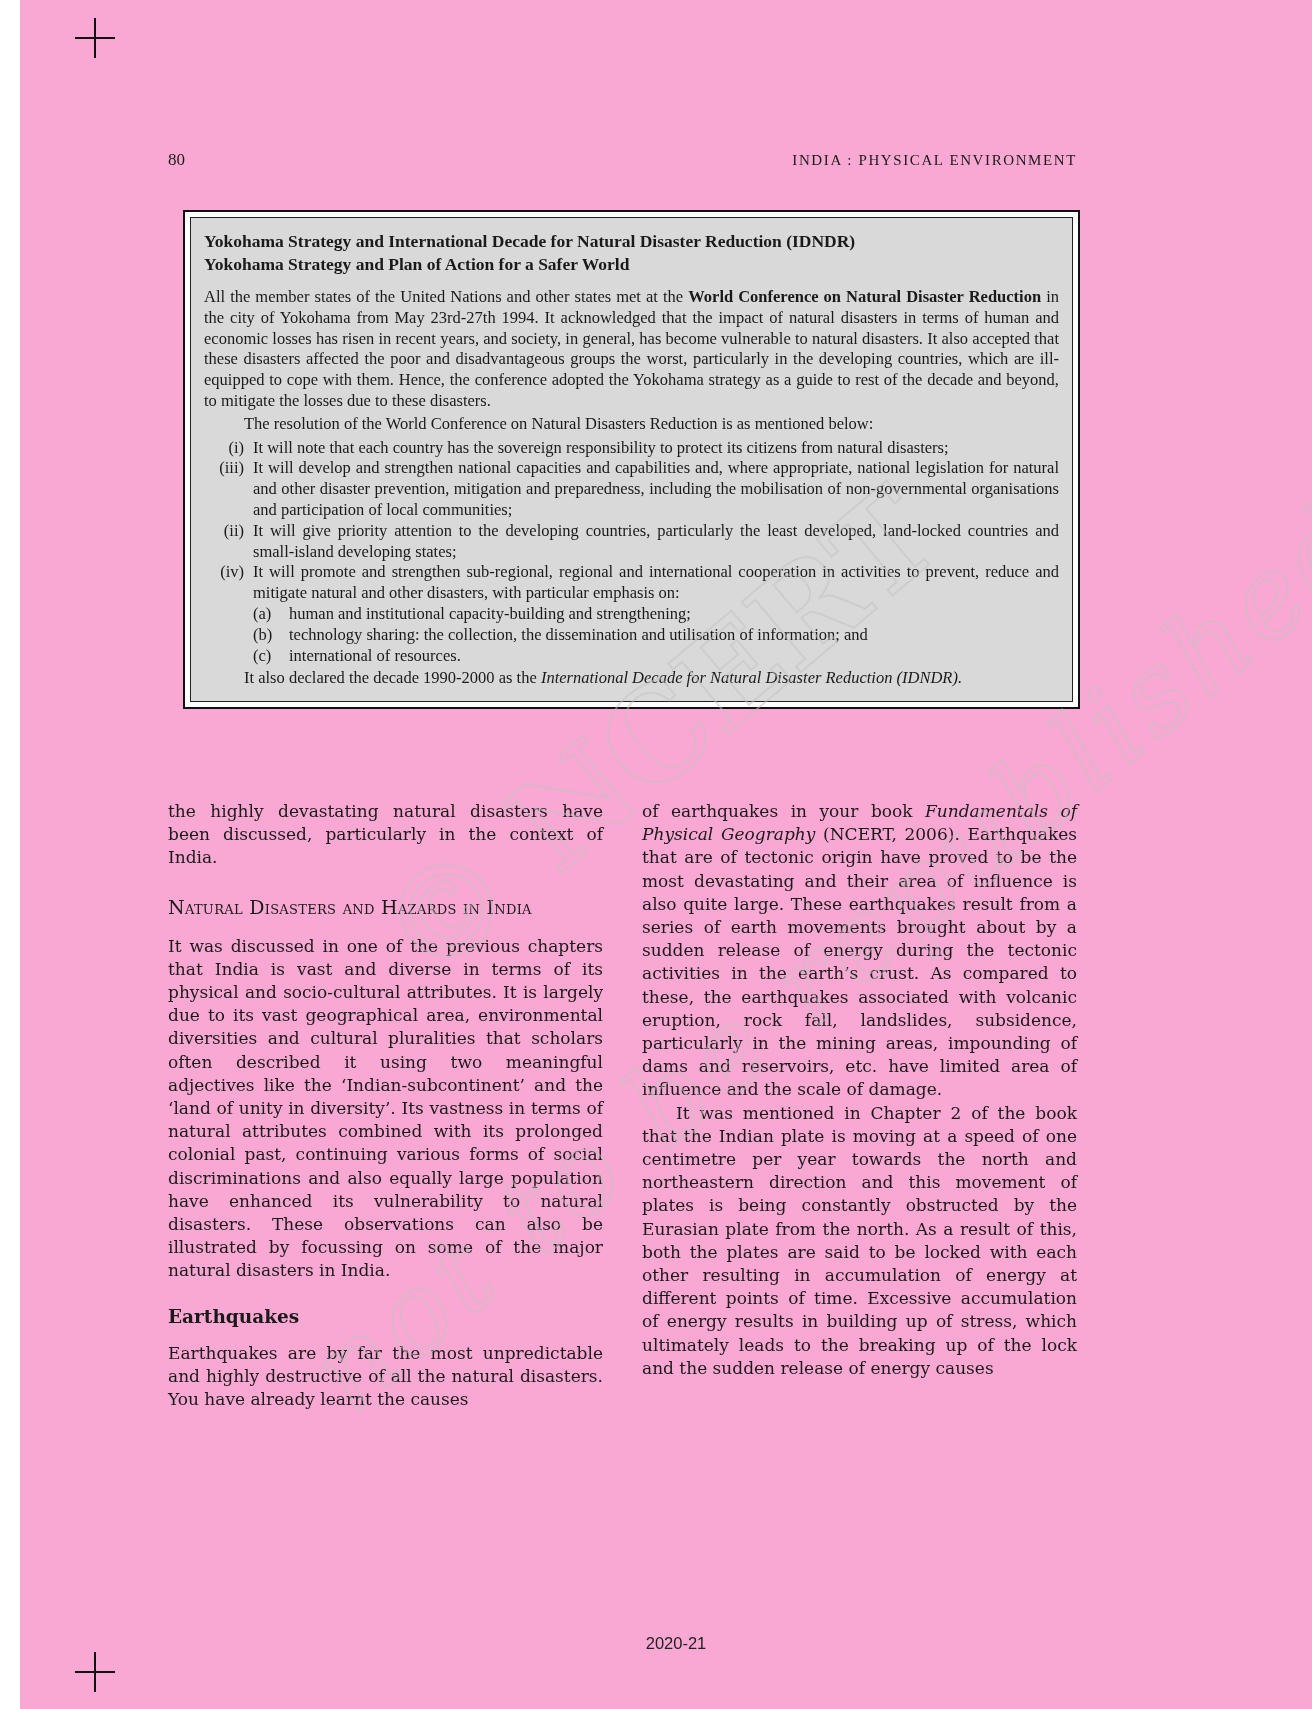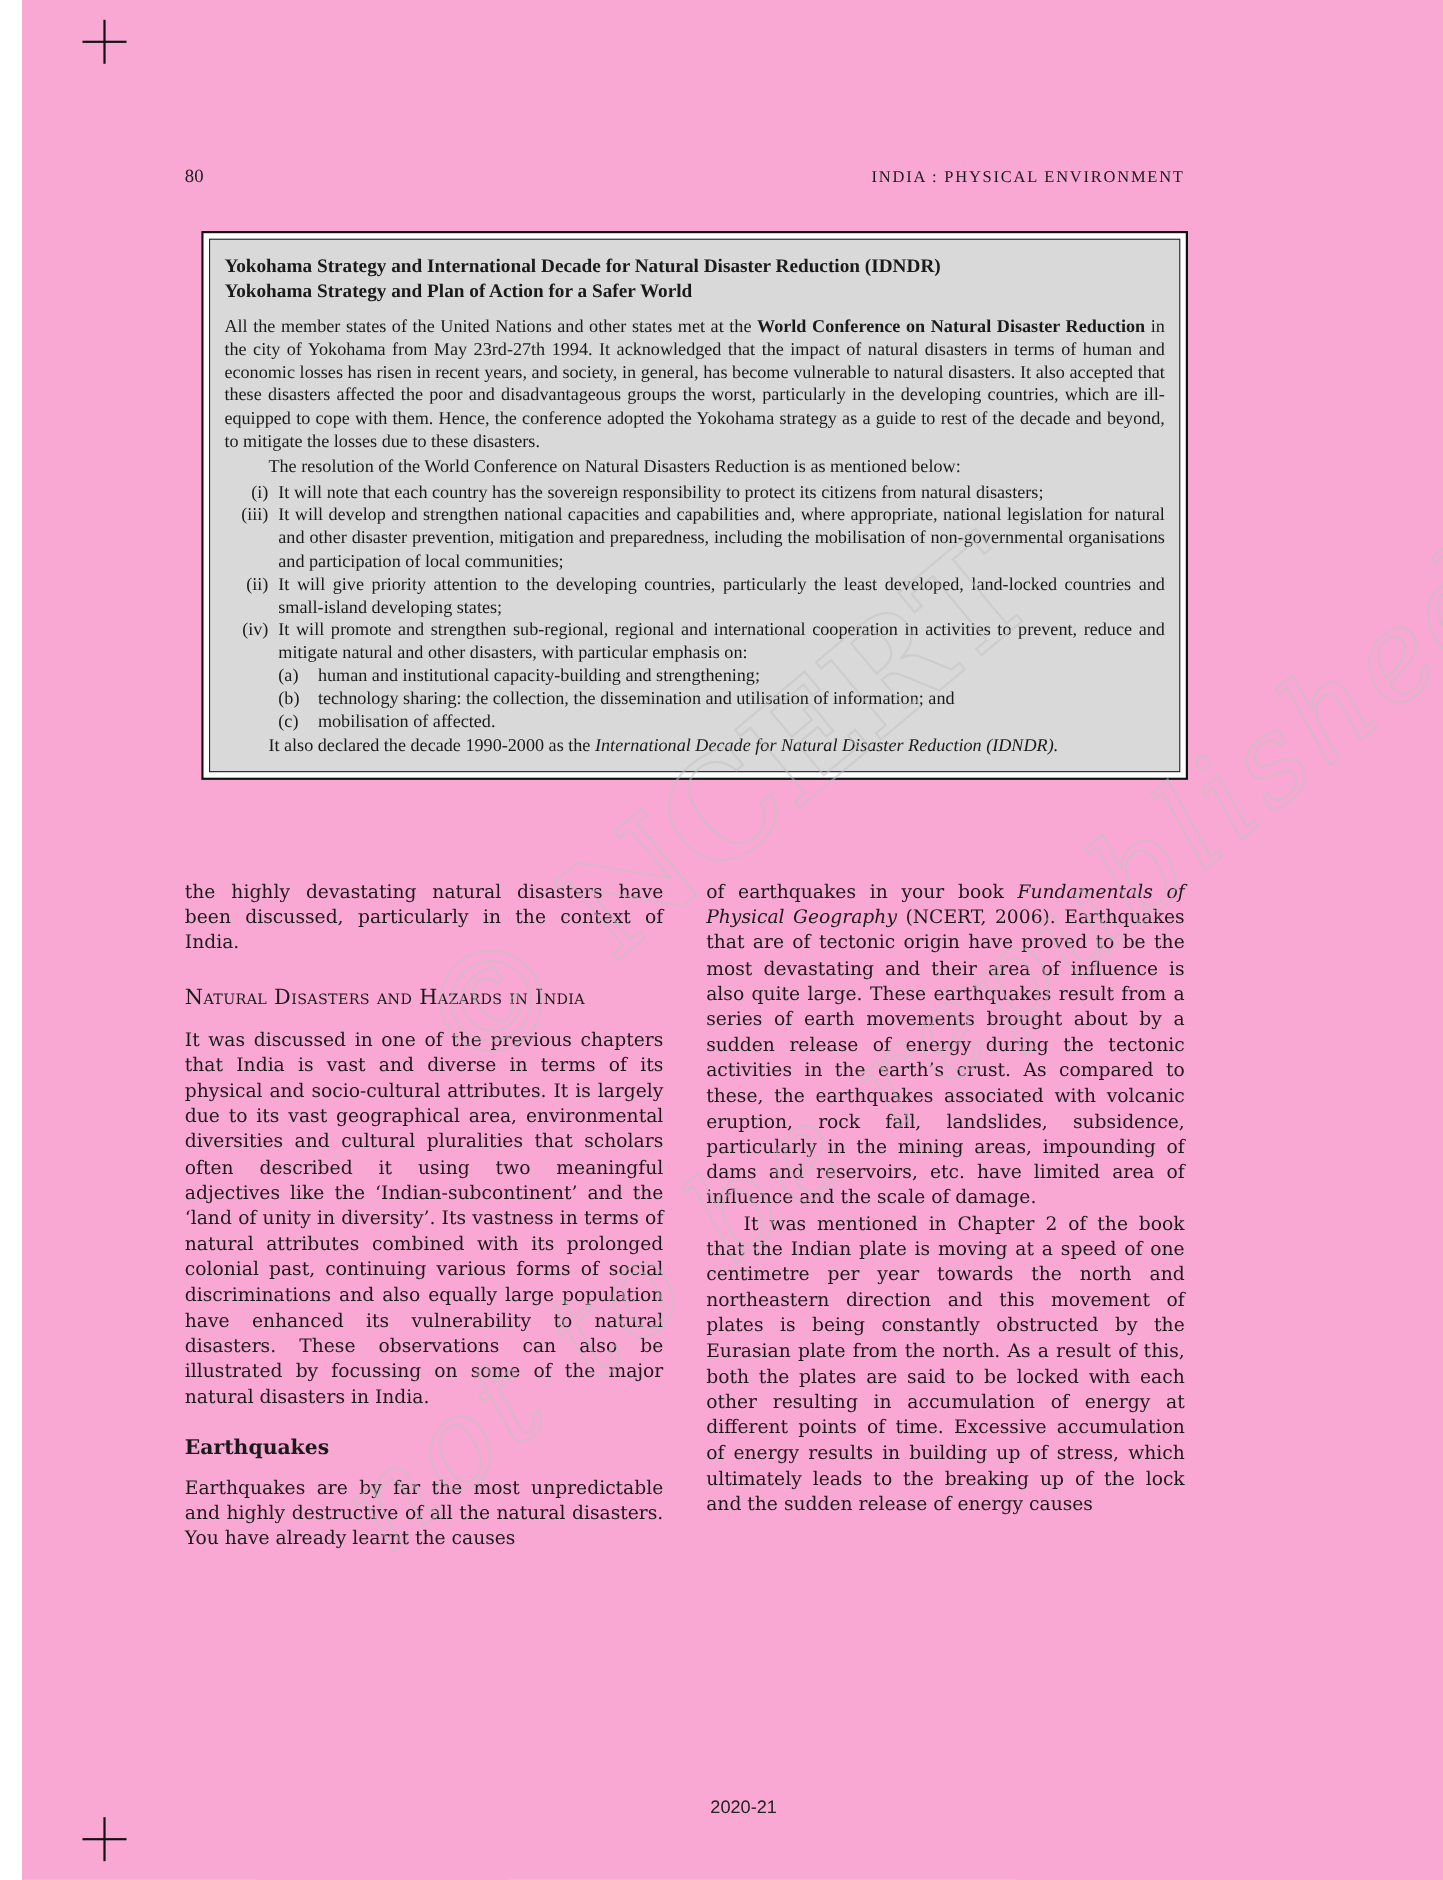--- a/index.html
+++ b/index.html
@@ -147,21 +147,21 @@
             <span class="subli">
               <span class="sublbl">(a)</span>
               <span class="subtxt">human and institutional capacity-building and strengthening;</span>
             </span>
             <span class="subli">
               <span class="sublbl">(b)</span>
               <span class="subtxt">technology sharing: the collection, the dissemination and utilisation of information; and</span>
             </span>
             <span class="subli">
               <span class="sublbl">(c)</span>
-              <span class="subtxt">mobilisation of affected.</span>
+              <span class="subtxt">international of resources.</span>
             </span>
           </span>
         </div>
       </div>
 
       <p class="box-final"><span>It also declared the decade 1990-2000 as the </span><i>International Decade for Natural Disaster Reduction (IDNDR).</i></p>
 
     </div>
   </div>
 

